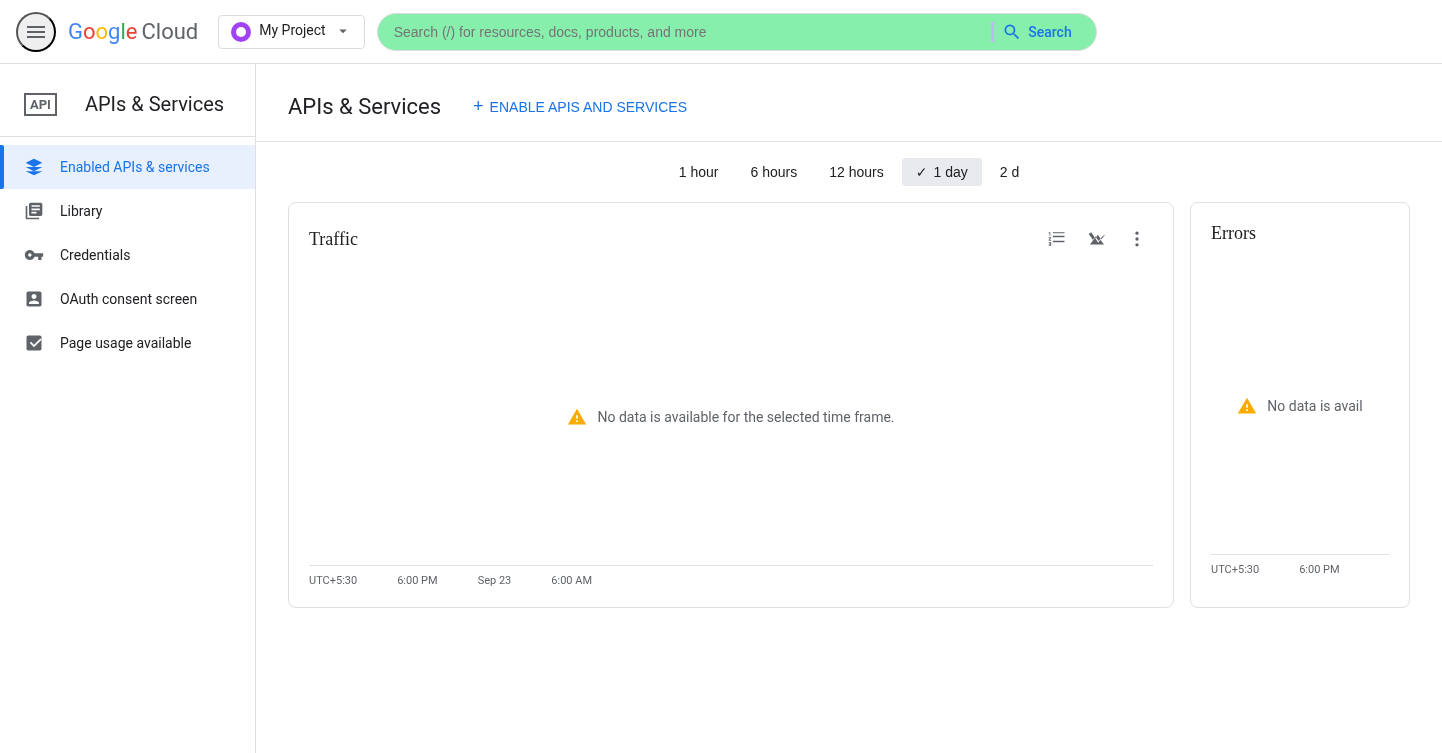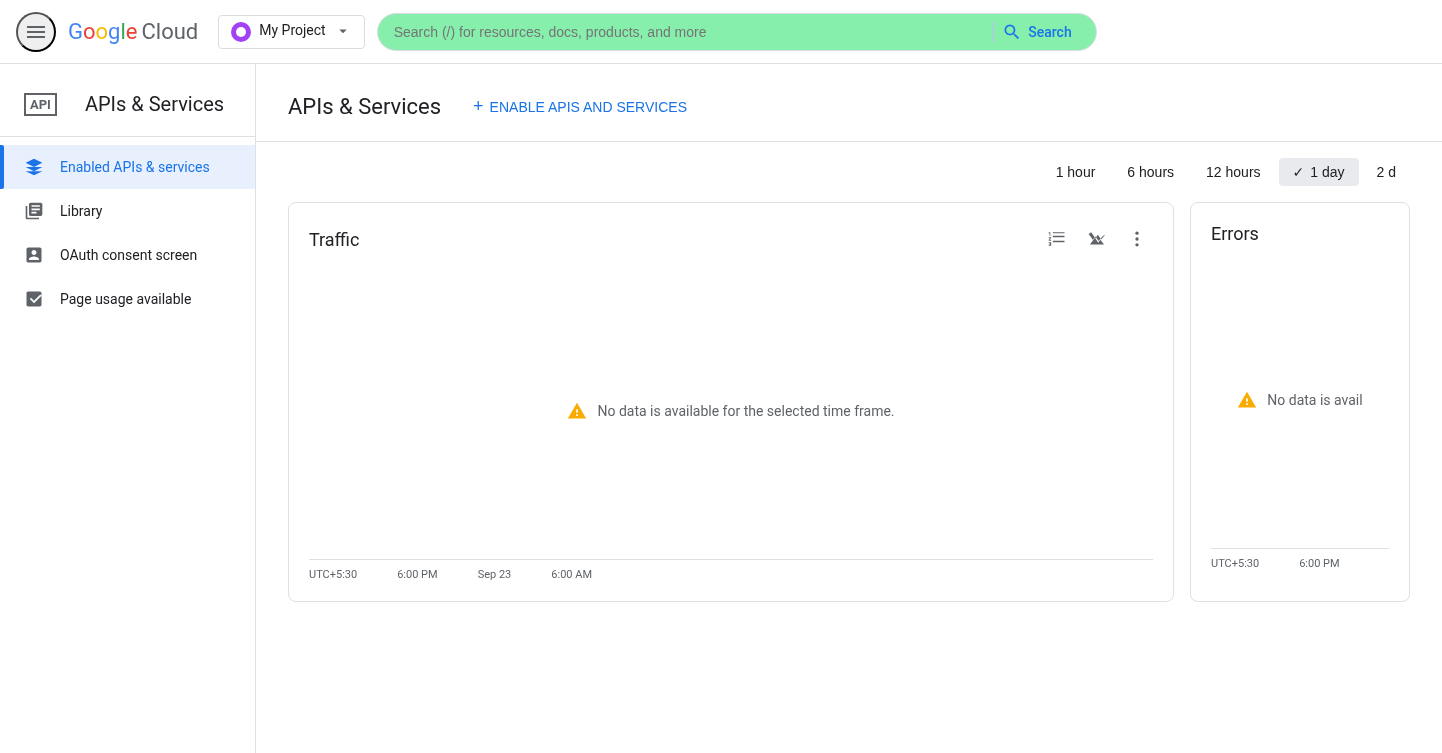--- a/index.html
+++ b/index.html
@@ -54,21 +54,21 @@
       max-width: 720px;
     }
     .search-bar input {
       flex: 1; border: none; outline: none;
       font-size: 14px; color: #202124; background: transparent;
     }
     .search-button {
       display: flex; align-items: center; gap: 6px;
       color: #1a73e8; font-size: 14px; font-weight: 500;
       cursor: pointer; padding: 0 8px;
-      border-left: 1px solid #c4b5fd;
+      border-left: 3px solid #c4b5fd;
     }
 
     
     .layout {
       display: flex;
       margin-top: 64px;
       min-height: calc(100vh - 64px);
     }
 
     
@@ -124,21 +124,21 @@
     }
     .enable-apis-btn {
       display: flex; align-items: center; gap: 6px;
       color: #1a73e8; font-size: 14px; font-weight: 500;
       cursor: pointer; padding: 8px 16px;
       border: none; background: none;
     }
 
     
     .time-range-bar {
-      display: flex; align-items: center; justify-content: flex-end;
+      display: flex; align-items: center; justify-content: center;
       padding: 16px 32px 8px;
       gap: 4px;
     }
     .time-btn {
       padding: 6px 14px; font-size: 14px; cursor: pointer;
       border: none; background: none; color: #202124;
       border-radius: 4px;
     }
     .time-btn.active {
       background: #e8eaed; font-weight: 500;
@@ -162,21 +162,22 @@
       position: relative;
     }
     .chart-card-partial {
       width: 220px;
       min-width: 220px;
       flex: 0 0 220px;
       overflow: hidden;
     }
     .chart-header {
       display: flex; align-items: center; justify-content: space-between;
-      margin-bottom: 16px;
+      margin-bottom: 22px;
+      font-family: Liberation Serif, serif;
     }
     .chart-title {
       font-size: 18px; font-weight: 400; color: #202124;
     }
     .chart-actions {
       display: flex; align-items: center; gap: 8px;
     }
     .chart-action-btn {
       width: 32px; height: 32px;
       display: flex; align-items: center; justify-content: center;
@@ -270,20 +271,28 @@
 
     <div class="sidebar-item">
       <div class="sidebar-icon">
         <svg width="20" height="20" viewBox="0 0 24 24" fill="#5f6368">
           <path d="M4 6H2v14c0 1.1.9 2 2 2h14v-2H4V6zm16-4H8c-1.1 0-2 .9-2 2v12c0 1.1.9 2 2 2h12c1.1 0 2-.9 2-2V4c0-1.1-.9-2-2-2zm-1 9H9V9h10v2zm-4 4H9v-2h6v2zm4-8H9V5h10v2z"></path>
         </svg>
       </div>
       <span>Library</span>
     </div>
 
+    <div class="sidebar-item">
+      <div class="sidebar-icon">
+        <svg width="20" height="20" viewBox="0 0 24 24" fill="#5f6368">
+          <path d="M12.65 10C11.83 7.67 9.61 6 7 6c-3.31 0-6 2.69-6 6s2.69 6 6 6c2.61 0 4.83-1.67 5.65-4H17v4h4v-4h2v-4H12.65zM7 14c-1.1 0-2-.9-2-2s.9-2 2-2 2 .9 2 2-.9 2-2 2z"></path>
+        </svg>
+      </div>
+      <span>Credentials</span>
+    </div>
 
     <div class="sidebar-item">
       <div class="sidebar-icon">
         <svg width="20" height="20" viewBox="0 0 24 24" fill="#5f6368">
           <path d="M3 5v14c0 1.1.89 2 2 2h14c1.1 0 2-.9 2-2V5c0-1.1-.9-2-2-2H5c-1.11 0-2 .9-2 2zm12 4c0 1.66-1.34 3-3 3s-3-1.34-3-3 1.34-3 3-3 3 1.34 3 3zm-9 8c0-2 4-3.1 6-3.1s6 1.1 6 3.1v1H6v-1z"></path>
         </svg>
       </div>
       <span>OAuth consent screen</span>
     </div>
 

